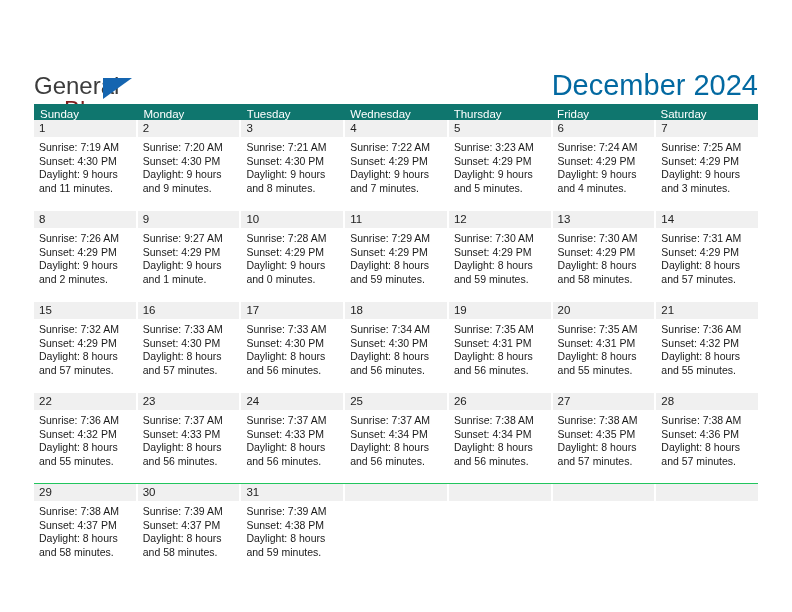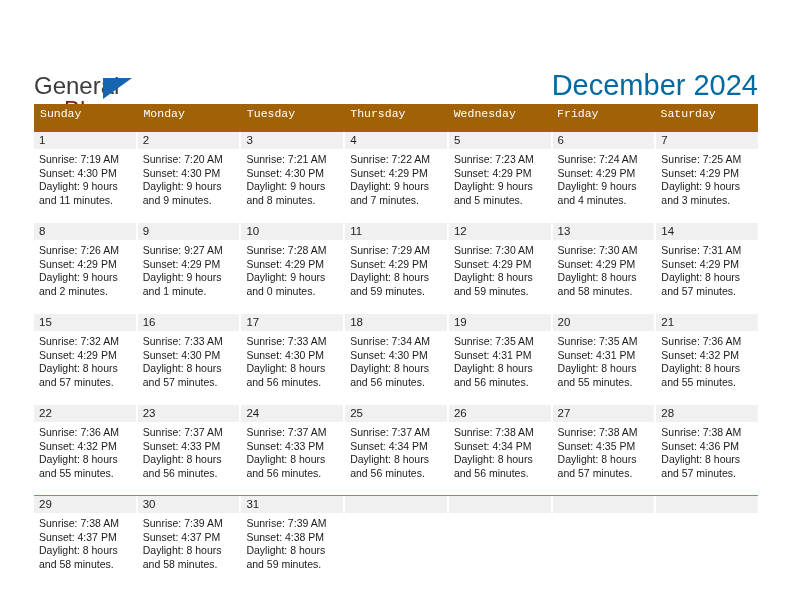--- a/index.html
+++ b/index.html
@@ -90,23 +90,22 @@
   
   .calendar {
     position: absolute;
     left: 34px;
     top: 104px;
     width: 724px;
   }
 
   .weekday-row {
     display: flex;
-    background: #a16207;
-    height: 28px;
-    font-family: Liberation Mono, monospace;
+    background: #0f766e;
+    height: 16px;
   }
   .weekday {
     flex: 1 1 0;
     font-size: 11.5px;
     color: #ffffff;
     line-height: 20px;
     padding-left: 6px;
     box-sizing: border-box;
     white-space: nowrap;
   }
@@ -177,22 +176,22 @@
     </div>
 
   </div>
 
   <div class="calendar">
 
     <div class="weekday-row">
       <div class="weekday">Sunday</div>
       <div class="weekday">Monday</div>
       <div class="weekday">Tuesday</div>
+      <div class="weekday">Wednesday</div>
       <div class="weekday">Thursday</div>
-      <div class="weekday">Wednesday</div>
       <div class="weekday">Friday</div>
       <div class="weekday">Saturday</div>
     </div>
 
     <div class="week-row first">
       <div class="day-cell">
         <div class="day-number-band">1</div>
         <div class="day-info">
           <div>Sunrise: 7:19 AM</div>
           <div>Sunset: 4:30 PM</div>
@@ -223,21 +222,21 @@
         <div class="day-info">
           <div>Sunrise: 7:22 AM</div>
           <div>Sunset: 4:29 PM</div>
           <div>Daylight: 9 hours</div>
           <div>and 7 minutes.</div>
         </div>
       </div>
       <div class="day-cell">
         <div class="day-number-band">5</div>
         <div class="day-info">
-          <div>Sunrise: 7:23 AM</div>
+          <div>Sunrise: 3:23 AM</div>
           <div>Sunset: 4:29 PM</div>
           <div>Daylight: 9 hours</div>
           <div>and 5 minutes.</div>
         </div>
       </div>
       <div class="day-cell">
         <div class="day-number-band">6</div>
         <div class="day-info">
           <div>Sunrise: 7:24 AM</div>
           <div>Sunset: 4:29 PM</div>

